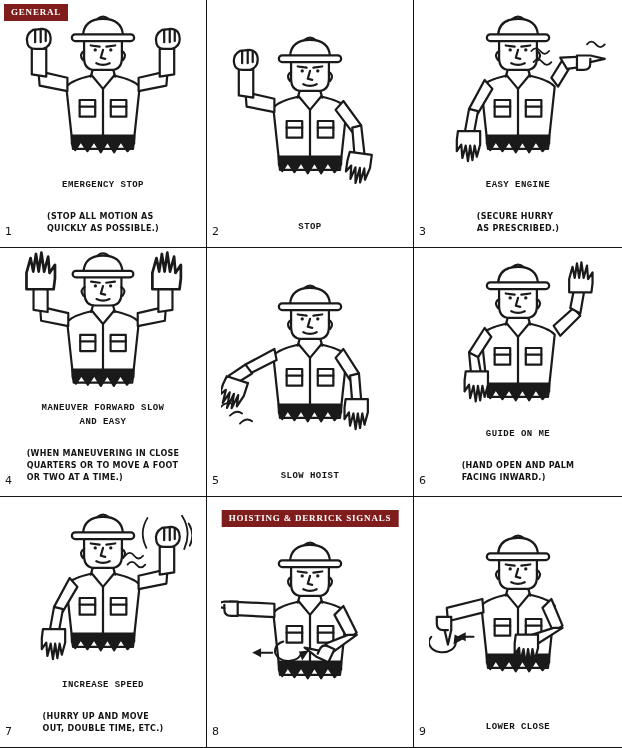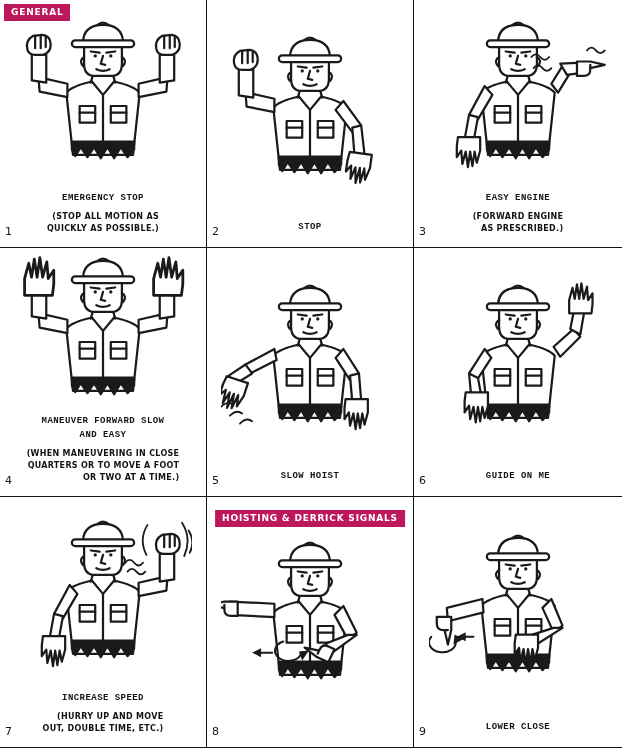--- a/index.html
+++ b/index.html
@@ -28,33 +28,33 @@
   .cell:nth-child(3n) { border-right:none; }
   .cell:nth-child(n+7) { border-bottom:none; }
   .fig { flex:1 1 auto; width:100%; display:flex; align-items:center; justify-content:center; min-height:0; }
   .fig svg { width:178px; height:auto; max-height:100%; }
   .sig-title {
     font-size:9px; font-weight:bold; letter-spacing:.45px;
     text-align:center; white-space:pre-line; line-height:1.55;font-family:Liberation Mono, monospace;
   }
   .sig-sub {
     font-size:8px; font-weight:bold; letter-spacing:.3px;
-    text-align:right; white-space:pre-line; line-height:1.5;
-    margin-top:5px;
+    text-align:left; white-space:pre-line; line-height:1.5;
+    margin-top:18px;
   }
   .sig-sub:empty { display:none; }
   .cell-num {
     position:absolute; left:5px; bottom:9px;
     font-size:11px; font-weight:normal;
   }
   .tag {
     position:absolute; top:4px; left:4px; z-index:2;
-    background:#be185d; color:#fff;
+    background:#7f1d1d; color:#fff;
     font-size:9px; font-weight:bold; letter-spacing:.8px;
-    padding:3px 7px 4px 7px; white-space:nowrap;
+    padding:3px 7px 4px 7px; white-space:nowrap;font-family:Liberation Serif, serif;
   }
   .tag.center { left:50%; transform:translateX(-50%); top:13px; }
 </style>
 </head>
 <body>
 
 <svg width="0" height="0" style="position:absolute" aria-hidden="true">
   <defs>
     <g id="sig-body" stroke="#1a1a1a" stroke-width="2" fill="#fff" stroke-linejoin="round" stroke-linecap="round">
       <path d="M70,58 Q52,62 47,68 L53,124 L107,124 L113,68 Q108,62 90,58"></path>
@@ -145,21 +145,21 @@
           <polygon points="118,42 124,52 139,50 138,41"></polygon>
         </g>
         <use href="#sig-open" transform="translate(36,120) rotate(180)"></use>
         <use href="#sig-point" transform="translate(143,46)"></use>
         <use href="#sig-squig" transform="translate(92,36)"></use>
         <use href="#sig-squig" transform="translate(94,46)"></use>
         <use href="#sig-squig" transform="translate(142,30)"></use>
       </svg>
     </div>
     <div class="sig-title">EASY ENGINE</div>
-    <div class="sig-sub">(FORWARD ENGINE
+    <div class="sig-sub">(SECURE HURRY
 AS PRESCRIBED.)</div>
     <div class="cell-num">3</div>
   </div>
 
   <div class="cell">
     <div class="fig">
       <svg viewBox="0 0 160 142">
         <use href="#sig-body"></use>
         <g stroke="#1a1a1a" stroke-width="2" fill="#fff" stroke-linejoin="round">
           <polygon points="48,60 22,54 23,67 48,72"></polygon>
@@ -211,20 +211,22 @@
           <polygon points="112,60 130,44 136,51 118,69"></polygon>
           <polygon points="127,44 136,49 140,26 131,24"></polygon>
           <polygon points="50,62 36,84 43,90 56,70"></polygon>
           <polygon points="36,84 44,88 47,104 38,105"></polygon>
         </g>
         <use href="#sig-open" transform="translate(136,18)"></use>
         <use href="#sig-open" transform="translate(43,113) rotate(180)"></use>
       </svg>
     </div>
     <div class="sig-title">GUIDE ON ME</div>
+    <div class="sig-sub">(HAND OPEN AND PALM
+FACING INWARD.)</div>
     <div class="cell-num">6</div>
   </div>
 
   <div class="cell">
     <div class="fig">
       <svg viewBox="0 0 160 142">
         <use href="#sig-body"></use>
         <g stroke="#1a1a1a" stroke-width="2" fill="#fff" stroke-linejoin="round">
           <polygon points="112,60 138,54 137,67 112,72"></polygon>
           <polygon points="131,59 144,57 144,33 131,34"></polygon>

